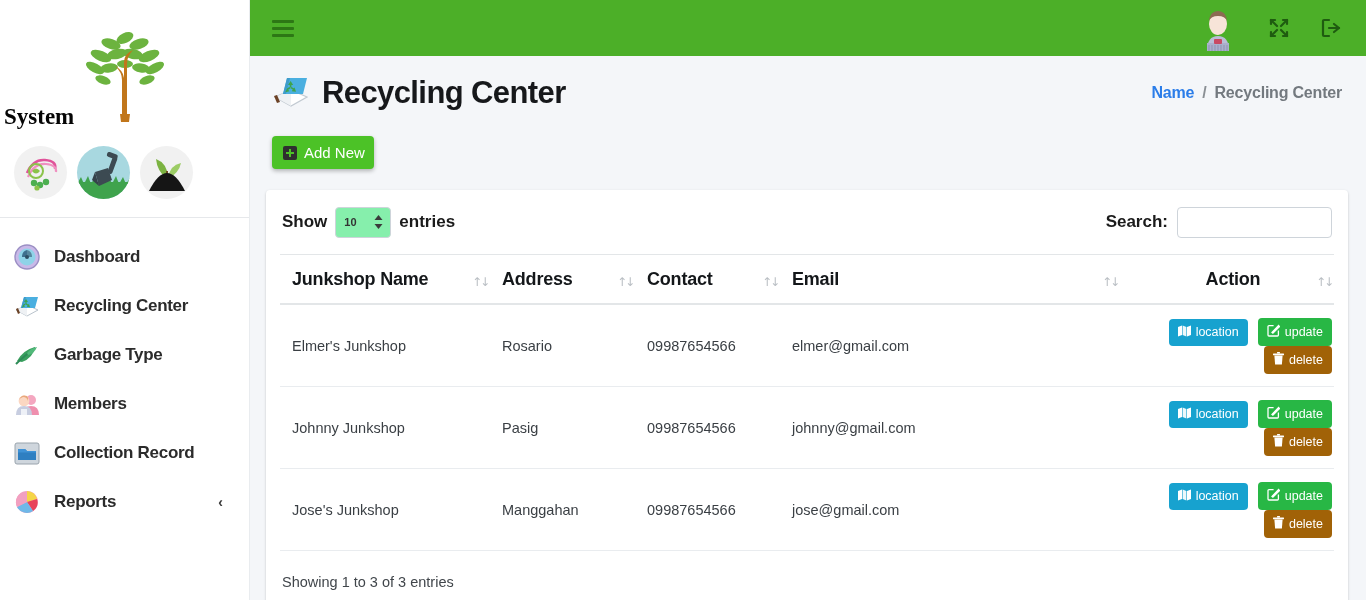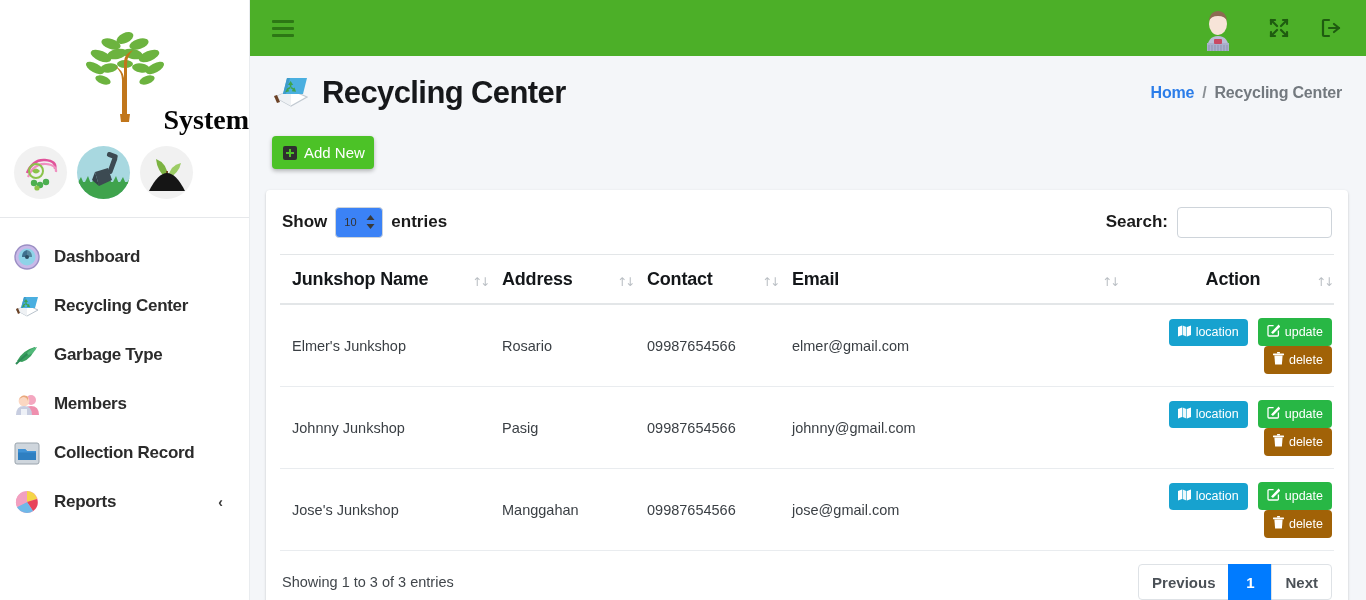--- a/index.html
+++ b/index.html
@@ -33,25 +33,25 @@
     position: absolute; left: 0; right: 0; top: 68px;
     text-align: center;
     font-family: "Liberation Serif", serif;
     font-weight: bold;
     font-size: 20px;
     color: #0d0d0d;
     letter-spacing: -0.2px;
     text-shadow: 0 1px 0 rgba(255,255,255,.8);
   }
   .brand-line2 {
-    position: absolute; left: 16px; right: 0; top: 104px;
-    text-align: right;
+    position: absolute; left: 4px; right: 0; top: 104px;
+    text-align: left;
     font-family: "Liberation Serif", serif;
     font-weight: bold;
-    font-size: 28px;
+    font-size: 23px;
     color: #050505;
   }
   .brand-icons {
     position: absolute; top: 146px; left: 14px;
     display: flex; gap: 10px;
   }
   .bicon {
     width: 53px; height: 53px; border-radius: 50%;
     overflow: hidden;
     display: flex; align-items: center; justify-content: center;
@@ -165,28 +165,28 @@
   .card-top {
     display: flex; align-items: center;
     height: 64px;
     padding: 0 2px;
   }
   .show-grp { display: flex; align-items: center; gap: 8px;
     font-family: "Liberation Sans Narrow","Liberation Sans",sans-serif;
     font-weight: bold; font-size: 17px; color: #1b1b1b; }
   .len-select {
     position: relative;
-    width: 48px; height: 31px;
+    width: 56px; height: 31px;
     border: 1px solid #ced4da; border-radius: 4px;
-    background: #3b82f6;
+    background: #86efac;
     display: flex; align-items: center;
     padding-left: 8px;
     font-size: 11px; color: #333;
     font-family: "Liberation Sans", sans-serif;
-    font-weight: normal;
+    font-weight: bold;
     cursor: pointer;
   }
   .len-arrows {
     position: absolute; right: 7px; top: 50%; transform: translateY(-50%);
     display: flex; flex-direction: column; gap: 2px; line-height: 0;
   }
   .search-grp { margin-left: auto; display: flex; align-items: center; gap: 9px;
     font-family: "Liberation Sans Narrow","Liberation Sans",sans-serif;
     font-weight: bold; font-size: 17px; color: #1b1b1b; }
   .search-input {
@@ -493,21 +493,21 @@
           <g fill="#3fa34d">
             <path d="M16 11 l2.6 -4 l2.6 4 l-1.8 0 l0 2.6 l-1.6 0 l0 -2.6 Z"></path>
             <path d="M22.6 13.6 l1.4 4.2 l-4.2 -0.6 l1 -1.6 l-2.2 -1.3 l0.8 -1.3 l2.2 1.3 Z"></path>
             <path d="M15.2 14.2 l-1.9 4 l4.1 -1 l-1.2 -1.5 l2.2 -1.4 l-0.9 -1.3 l-2.1 1.3 Z"></path>
           </g>
         </svg>
       </span>
       <span class="ph-title">Recycling Center</span>
     </div>
     <div class="ph-right">
-      <span class="crumb-home">Home</span>
+      <span class="crumb-home">Name</span>
       <span class="crumb-sep">/</span>
       <span class="crumb-cur">Recycling Center</span>
     </div>
   </div>
 
   <div id="addnew-row">
     <button id="addnew">
       <span class="plus-sq"></span>
       <span>Add New</span>
     </button>
@@ -675,21 +675,16 @@
               <span>delete</span>
             </button>
           </td>
         </tr>
 
       </tbody>
     </table>
 
     <div class="card-bot">
       <div class="showing">Showing 1 to 3 of 3 entries</div>
-      <div class="pager">
-        <div class="pg">Previous</div>
-        <div class="pg active">1</div>
-        <div class="pg">Next</div>
-      </div>
     </div>
 
   </div>
 </div>
 
 </body></html>

